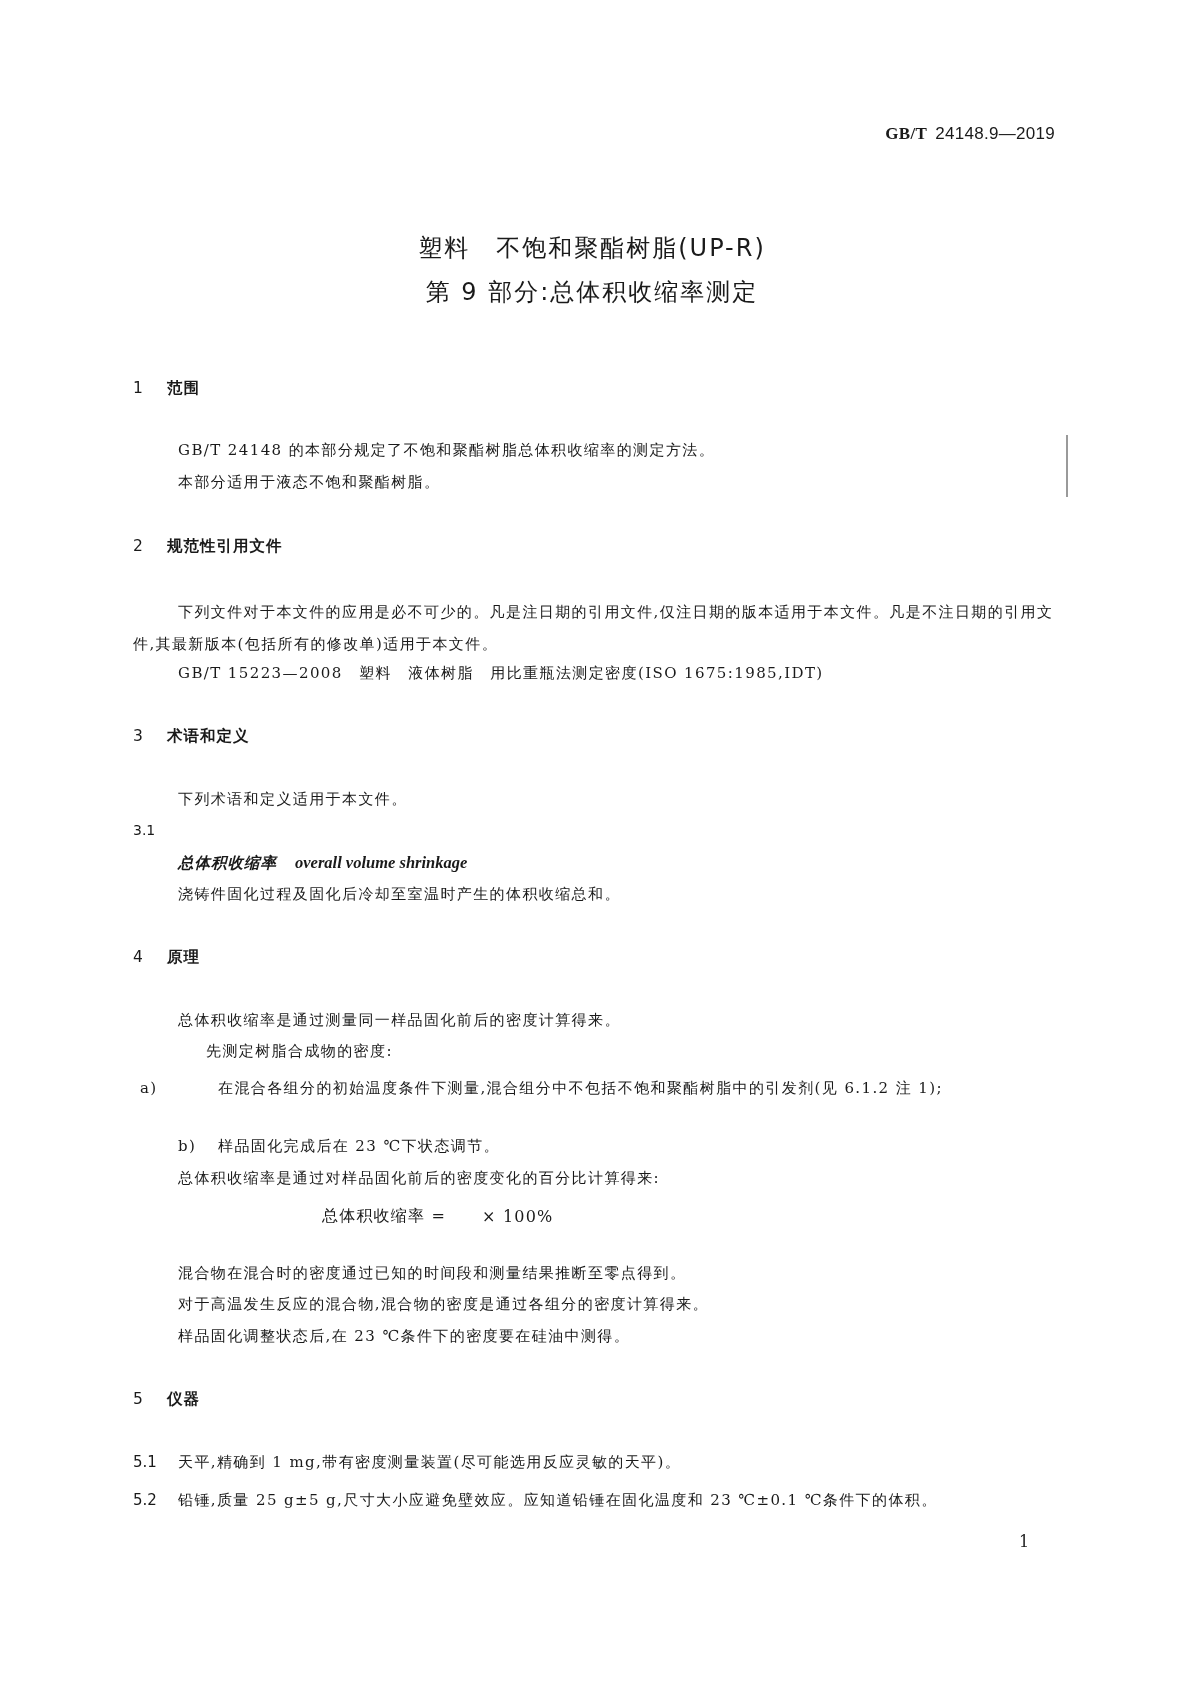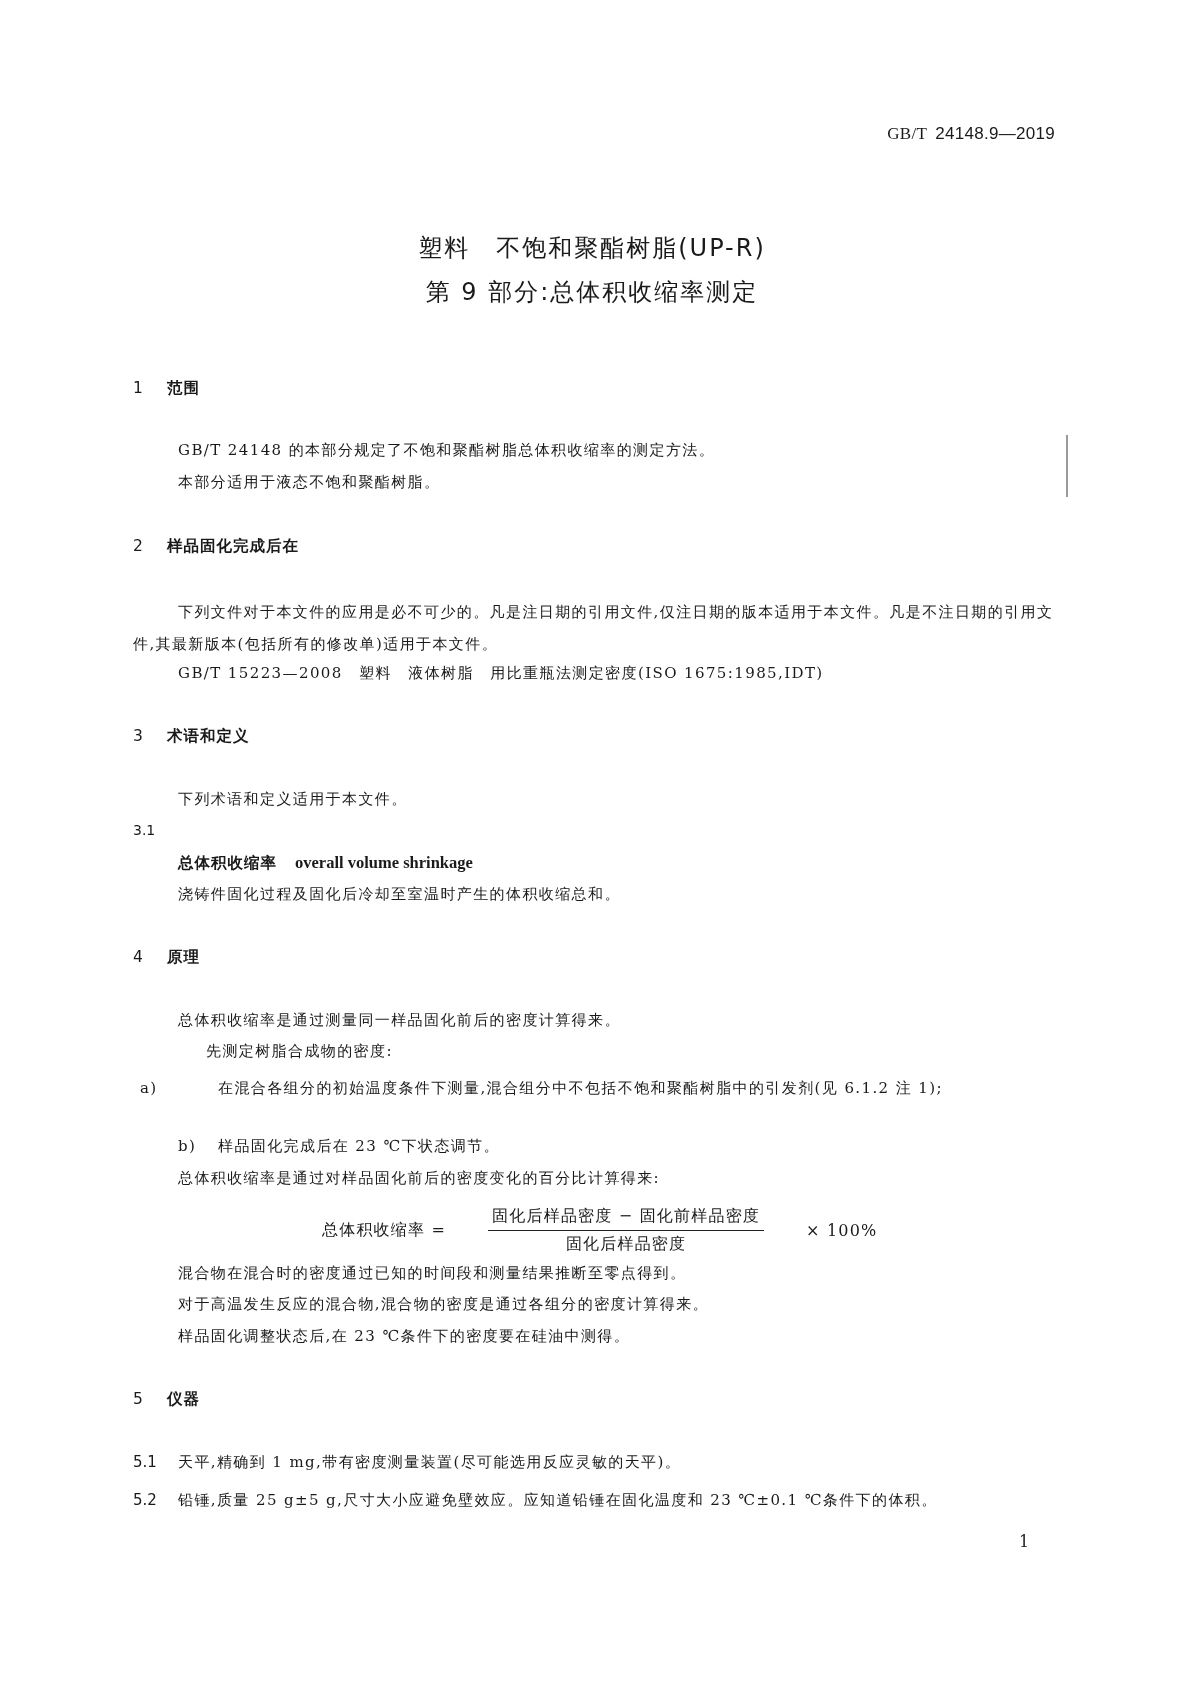--- a/index.html
+++ b/index.html
@@ -1,20 +1,20 @@
 <!DOCTYPE html>
 <html><head>
 <meta charset="utf-8">
 <style>
   html, body { margin:0; padding:0; background:#ffffff; }
   body { width:1191px; height:1684px; position:relative; overflow:hidden; color:#1a1a1a;
          font-family:"DejaVu Serif", "Liberation Serif", serif; }
   .abs { position:absolute; white-space:nowrap; }
   .std-no { right:136px; top:124px; font-size:17px; font-family:"Liberation Sans","DejaVu Sans",sans-serif; letter-spacing:0.3px; }
-  .std-no b { font-family:"Liberation Serif","DejaVu Serif",serif; font-weight:normal; margin-right:8px; }
+  .std-no b { font-family:"Liberation Serif","DejaVu Serif",serif; font-weight:bold; margin-right:8px; }
   .title { left:0; width:1184px; text-align:center; font-family:"DejaVu Sans","Liberation Sans",sans-serif; font-size:24px; letter-spacing:2px; }
   .title1 { top:232px; }
   .title2 { top:276px; }
   .sec { left:133px; font-family:"DejaVu Sans","Liberation Sans",sans-serif; font-size:15.5px; font-weight:bold; letter-spacing:1px; }
   .sec .num { display:inline-block; width:34px; font-weight:normal; }
   .p { font-size:15px; letter-spacing:1.4px; line-height:20px; }
   .ind { left:178px; }
   .flush { left:133px; }
   .wrap { white-space:normal; width:930px; }
   .term { left:178px; font-size:15.5px; font-weight:bold; font-family:"DejaVu Sans","Liberation Sans",sans-serif; letter-spacing:1px; }
@@ -34,43 +34,39 @@
 <div class="abs std-no"><b>GB/T</b><span>24148.9—2019</span></div>
 
 <div class="abs title title1">塑料　不饱和聚酯树脂(UP-R)</div>
 <div class="abs title title2">第 9 部分:总体积收缩率测定</div>
 
 <div class="abs sec" style="top:378px;"><span class="num">1</span><span>范围</span></div>
 <div class="abs p ind" style="top:440px;">GB/T 24148 的本部分规定了不饱和聚酯树脂总体积收缩率的测定方法。</div>
 <div class="abs p ind" style="top:472px;">本部分适用于液态不饱和聚酯树脂。</div>
 <div class="abs rev-bar"></div>
 
-<div class="abs sec" style="top:536px;"><span class="num">2</span><span>样品固化完成后在</span></div>
+<div class="abs sec" style="top:536px;"><span class="num">2</span><span>规范性引用文件</span></div>
 <div class="abs p flush wrap" style="top:596px; text-indent:45px; line-height:32px;">下列文件对于本文件的应用是必不可少的。凡是注日期的引用文件,仅注日期的版本适用于本文件。凡是不注日期的引用文件,其最新版本(包括所有的修改单)适用于本文件。</div>
 <div class="abs p ind" style="top:663px;">GB/T 15223—2008　塑料　液体树脂　用比重瓶法测定密度(ISO 1675:1985,IDT)</div>
 
 <div class="abs sec" style="top:726px;"><span class="num">3</span><span>术语和定义</span></div>
 <div class="abs p ind" style="top:789px;">下列术语和定义适用于本文件。</div>
 <div class="abs subnum" style="top:822px;">3.1</div>
-<div class="abs term" style="top:853px;"><span>总体积收缩率</span><span class="en">overall volume shrinkage</span></div>
+<div class="abs term" style="top:853px;font-style:italic;"><span>总体积收缩率</span><span class="en">overall volume shrinkage</span></div>
 <div class="abs p ind" style="top:884px;">浇铸件固化过程及固化后冷却至室温时产生的体积收缩总和。</div>
 
 <div class="abs sec" style="top:947px;"><span class="num">4</span><span>原理</span></div>
 <div class="abs p ind" style="top:1010px;">总体积收缩率是通过测量同一样品固化前后的密度计算得来。</div>
 <div class="abs p ind" style="top:1041px;margin-left:28px;">先测定树脂合成物的密度:</div>
 <div class="abs p ind" style="top:1072px; white-space:normal; width:880px; padding-left:38px; text-indent:-38px; line-height:32px;"><span class="list-mark">a)</span><span>在混合各组分的初始温度条件下测量,混合组分中不包括不饱和聚酯树脂中的引发剂(见 6.1.2 注 1);</span></div>
 <div class="abs p ind" style="top:1136px;"><span class="list-mark">b)</span><span>样品固化完成后在 23 ℃下状态调节。</span></div>
 <div class="abs p ind" style="top:1168px;">总体积收缩率是通过对样品固化前后的密度变化的百分比计算得来:</div>
 
 <div class="abs formula">
   <span>总体积收缩率 =</span>
-  <span class="frac">
-    <span class="num-part">固化后样品密度 − 固化前样品密度</span>
-    <span class="den-part">固化后样品密度</span>
-  </span>
   <span>× 100%</span>
 </div>
 
 <div class="abs p ind" style="top:1263px;">混合物在混合时的密度通过已知的时间段和测量结果推断至零点得到。</div>
 <div class="abs p ind" style="top:1294px;">对于高温发生反应的混合物,混合物的密度是通过各组分的密度计算得来。</div>
 <div class="abs p ind" style="top:1326px;">样品固化调整状态后,在 23 ℃条件下的密度要在硅油中测得。</div>
 
 <div class="abs sec" style="top:1389px;"><span class="num">5</span><span>仪器</span></div>
 <div class="abs p flush" style="top:1452px;"><span style="display:inline-block;width:45px;font-family:'DejaVu Sans','Liberation Sans',sans-serif;letter-spacing:0;">5.1</span><span>天平,精确到 1 mg,带有密度测量装置(尽可能选用反应灵敏的天平)。</span></div>
 <div class="abs p flush wrap" style="top:1484px; line-height:32px;"><span style="display:inline-block;width:45px;font-family:'DejaVu Sans','Liberation Sans',sans-serif;letter-spacing:0;">5.2</span><span>铅锤,质量 25 g±5 g,尺寸大小应避免壁效应。应知道铅锤在固化温度和 23 ℃±0.1 ℃条件下的体积。</span></div>

